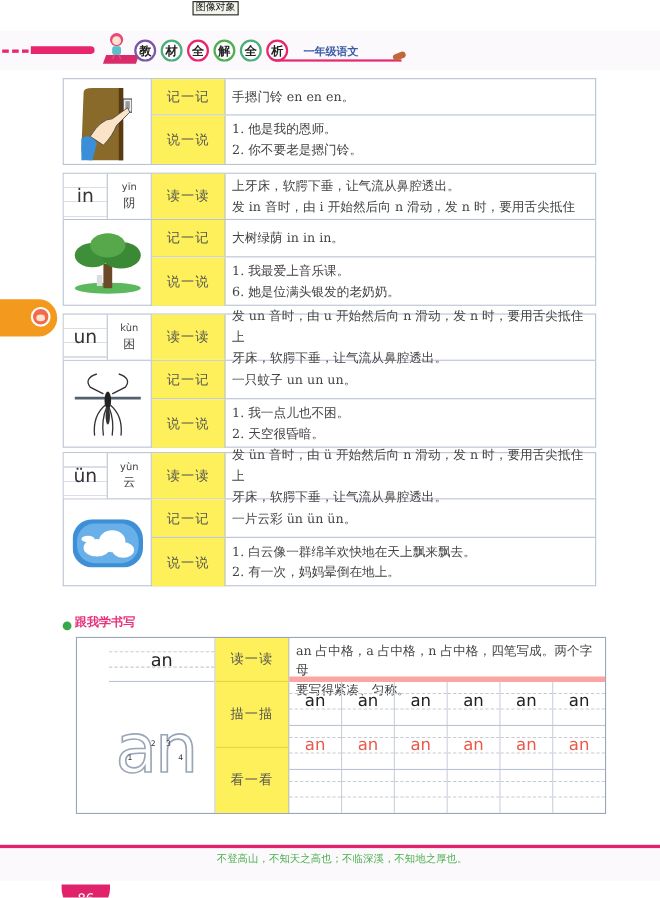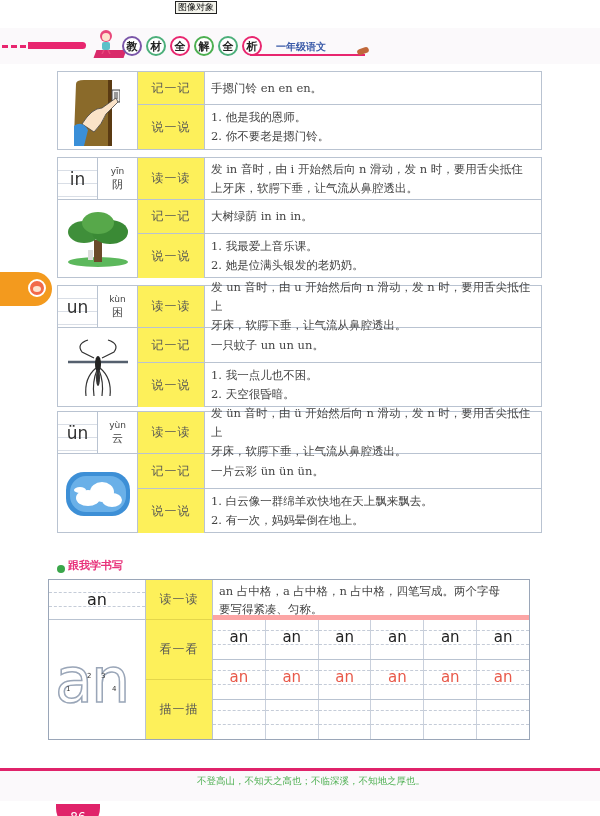--- a/index.html
+++ b/index.html
@@ -59,21 +59,21 @@
   .img-door { position: absolute; left: 14px; top: 8px; width: 48px; height: 66px; }
   .img-tree, .img-mosquito, .img-cloud { position: absolute; }
 
   .section-title {
     position: absolute; left: 57px; top: 558px; font-size: 11px; color: #e8317a; font-family: "DejaVu Sans", sans-serif; font-weight: bold;
     display: flex; align-items: flex-end; gap: 3px;
   }
   .section-title .dot { width: 8px; height: 8px; border-radius: 50%; background: #3aa64a; }
 
   
-  .wtbl { position: absolute; left: 48px; top: 579px; width: 482px; height: 161px; border: 1px solid #9aa6b8; display: flex; background: #fff; }
+  .wtbl { position: absolute; left: 69px; top: 579px; width: 482px; height: 161px; border: 1px solid #9aa6b8; display: flex; background: #fff; padding-left: 29px; }
   .wcol-left { width: 97px; border-right: 1px solid #b9c3d1; display: flex; flex-direction: column; }
   .wcol-left .top {
     height: 40px; border-bottom: 1px solid #b9c3d1; display: flex; align-items: center; justify-content: center;
     font-family: "DejaVu Sans", sans-serif; font-size: 16px; color: #222; position: relative;
   }
   .guide { position: absolute; left: 0; right: 0; height: 0; border-top: 1px dashed #c5ccd8; }
   .wcol-left .bottom { flex: 1; position: relative; }
   .big-an { position: absolute; left: 6px; top: 30px; font-family: "DejaVu Sans", sans-serif; font-size: 62px; color: #fff;
     -webkit-text-stroke: 1.5px #9aa6b8; line-height: 1; letter-spacing: -2px; }
   .stroke-num { position: absolute; font-size: 7px; color: #333; font-family: "DejaVu Sans", sans-serif; }
@@ -172,22 +172,22 @@
 
 <div class="tbl" style="top:157px;height:121px;">
   <div class="row head-row" style="height:41px;">
     <div class="vowel">in</div>
     <div class="word">
       <span class="py">yīn</span>
       <span class="hz">阴</span>
     </div>
     <div class="label">读一读</div>
     <div class="content">
+      <div>上牙床，软腭下垂，让气流从鼻腔透出。</div>
       <div>发 in 音时，由 i 开始然后向 n 滑动，发 n 时，要用舌尖抵住</div>
-      <div>上牙床，软腭下垂，让气流从鼻腔透出。</div>
     </div>
   </div>
   <div class="row" style="height:79px;">
     <div class="pic">
       <svg class="img-tree" style="left:6px;top:10px;width:68px;height:58px;" viewBox="0 0 68 58">
         <ellipse cx="34" cy="52" rx="30" ry="5" fill="#5cb85c"></ellipse>
         <rect x="30" y="30" width="8" height="22" fill="#6b4a2a"></rect>
         <ellipse cx="20" cy="22" rx="16" ry="11" fill="#3f8f3a"></ellipse>
         <ellipse cx="46" cy="22" rx="18" ry="12" fill="#3a8a35"></ellipse>
         <ellipse cx="34" cy="13" rx="16" ry="11" fill="#57a84a"></ellipse>
@@ -198,21 +198,21 @@
       <div class="row" style="height:39px;">
         <div class="label">记一记</div>
         <div class="content">
           <div>大树绿荫 in in in。</div>
         </div>
       </div>
       <div class="row" style="flex:1;">
         <div class="label">说一说</div>
         <div class="content">
           <div>1. 我最爱上音乐课。</div>
-          <div>2. 她是位满头银发的老奶奶。</div>
+          <div>6. 她是位满头银发的老奶奶。</div>
         </div>
       </div>
     </div>
   </div>
 </div>
 
 <div class="tbl" style="top:285px;height:122px;">
   <div class="row head-row" style="height:41px;">
     <div class="vowel">un</div>
     <div class="word">
@@ -310,22 +310,22 @@
     <div class="bottom">
       <div class="big-an">an</div>
       <span class="stroke-num" style="left:17px;top:65px;">1</span>
       <span class="stroke-num" style="left:38px;top:52px;">2</span>
       <span class="stroke-num" style="left:52px;top:52px;">3</span>
       <span class="stroke-num" style="left:63px;top:65px;">4</span>
     </div>
   </div>
   <div class="wlabels">
     <div class="l1">读一读</div>
+    <div class="lx">描一描</div>
     <div class="lx">看一看</div>
-    <div class="lx">描一描</div>
   </div>
   <div class="wright">
     <div class="desc">
       <div>an 占中格，a 占中格，n 占中格，四笔写成。两个字母</div>
       <div>要写得紧凑、匀称。</div>
     </div>
     <div class="wgrid-row">
       <div class="wcell see">
           <i class="g1"></i>
           <i class="g2"></i>

